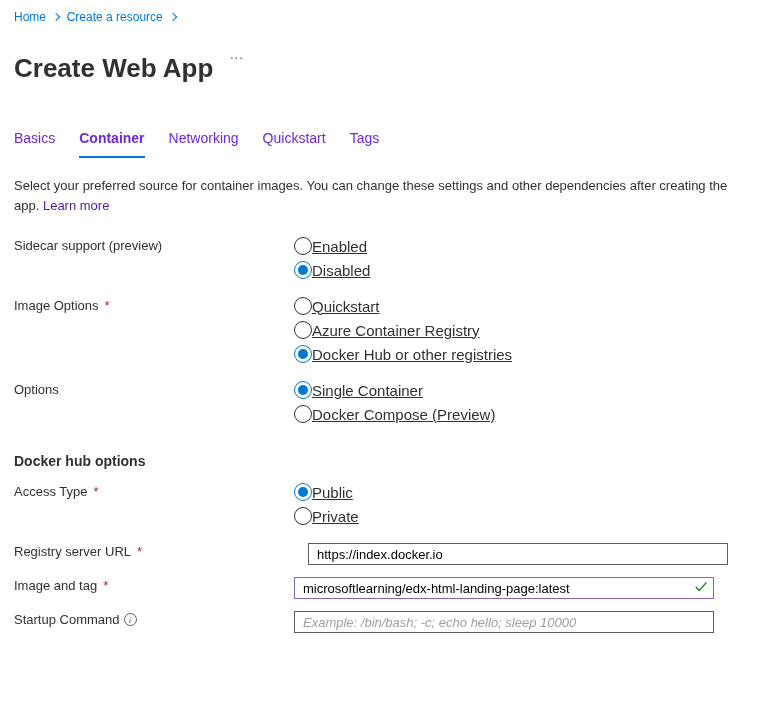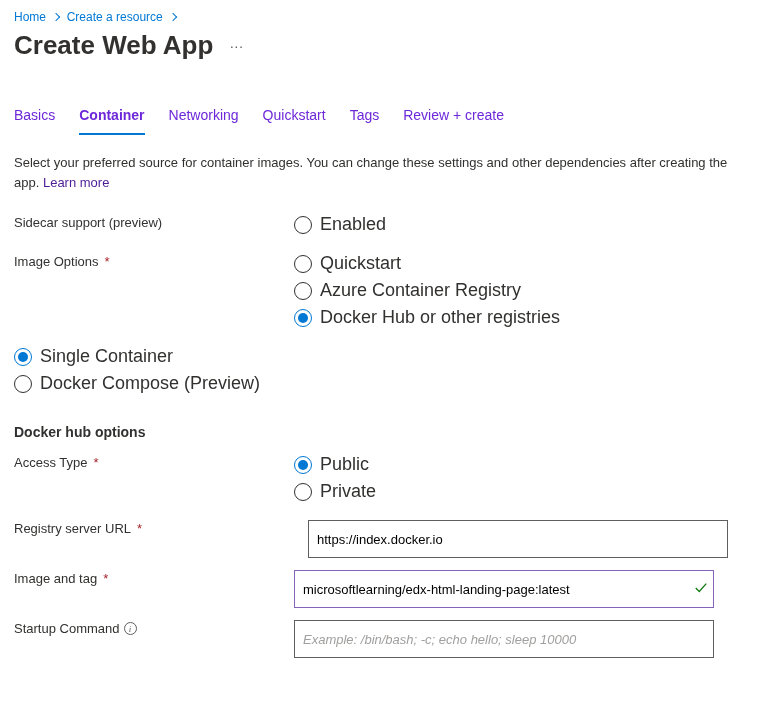--- a/index.html
+++ b/index.html
@@ -25,20 +25,21 @@
     .title-row {
       display: flex;
       align-items: center;
       gap: 12px;
       margin-bottom: 42px;
     }
     h1 {
       font-size: 26px;
       font-weight: 600;
       color: #323130;
+      margin-top: 23px;
     }
     .ellipsis {
       font-size: 14px;
       color: #605e5c;
       cursor: pointer;
       padding: 2px 4px;
     }
     .tabs {
       display: flex;
       gap: 24px;
@@ -85,23 +86,24 @@
       max-width: 420px;
     }
     .radio-group {
       display: flex;
       flex-direction: column;
       gap: 6px;
     }
     .radio-item {
       display: flex;
       align-items: center;
-      gap: 8px;
+      gap: 0;
       cursor: pointer;
-      font-size: 18px;
+      font-size: 15px;
+      text-decoration: underline;
     }
     .radio {
       width: 18px;
       height: 18px;
       border: 1px solid #323130;
       border-radius: 50%;
       display: inline-flex;
       align-items: center;
       justify-content: center;
       flex-shrink: 0;
@@ -119,21 +121,21 @@
     .section-header {
       font-size: 14px;
       font-weight: 600;
       margin: 30px 0 14px 0;
     }
     .text-input-wrap {
       position: relative;
     }
     .text-input {
       width: 100%;
-      height: 38px;
+      height: 22px;
       border: 1px solid #605e5c;
       padding: 2px 8px;
       font-size: 13px;
       font-family: inherit;
       outline: none;
     }
     .text-input.valid {
       border-color: #8764b8;
       border-width: 1px;
       padding-right: 26px;
@@ -185,35 +187,38 @@
   <h1>Create Web App</h1>
   <span class="ellipsis">···</span>
 </div>
 
 <div class="tabs">
   <div class="tab">Basics</div>
   <div class="tab active">Container</div>
   <div class="tab">Networking</div>
   <div class="tab">Quickstart</div>
   <div class="tab">Tags</div>
-  <div class="tab">Review + create</div>
 </div>
 
 <p class="intro">
   <span>Select your preferred source for container images. You can change these settings and other dependencies after creating the app.  </span><a href="#" class="learn-more">Learn more</a>
 </p>
 
 <div class="field-row">
   <div class="field-label">Sidecar support (preview)</div>
   <div class="field-value">
     <div class="radio-group">
       <label class="radio-item">
         <span class="radio"></span>
         <span>Enabled</span>
       </label>
+      <label class="radio-item">
+        <span class="radio selected"></span>
+        <span>Disabled</span>
+      </label>
     </div>
   </div>
 </div>
 
 <div class="field-row">
   <div class="field-label">
     <span>Image Options</span>
       <span class="required">*</span>
   </div>
   <div class="field-value">
@@ -228,20 +233,21 @@
       </label>
       <label class="radio-item">
         <span class="radio selected"></span>
         <span>Docker Hub or other registries</span>
       </label>
     </div>
   </div>
 </div>
 
 <div class="field-row">
+  <div class="field-label">Options</div>
   <div class="field-value">
     <div class="radio-group">
       <label class="radio-item">
         <span class="radio selected"></span>
         <span>Single Container</span>
       </label>
       <label class="radio-item">
         <span class="radio"></span>
         <span>Docker Compose (Preview)</span>
       </label>

